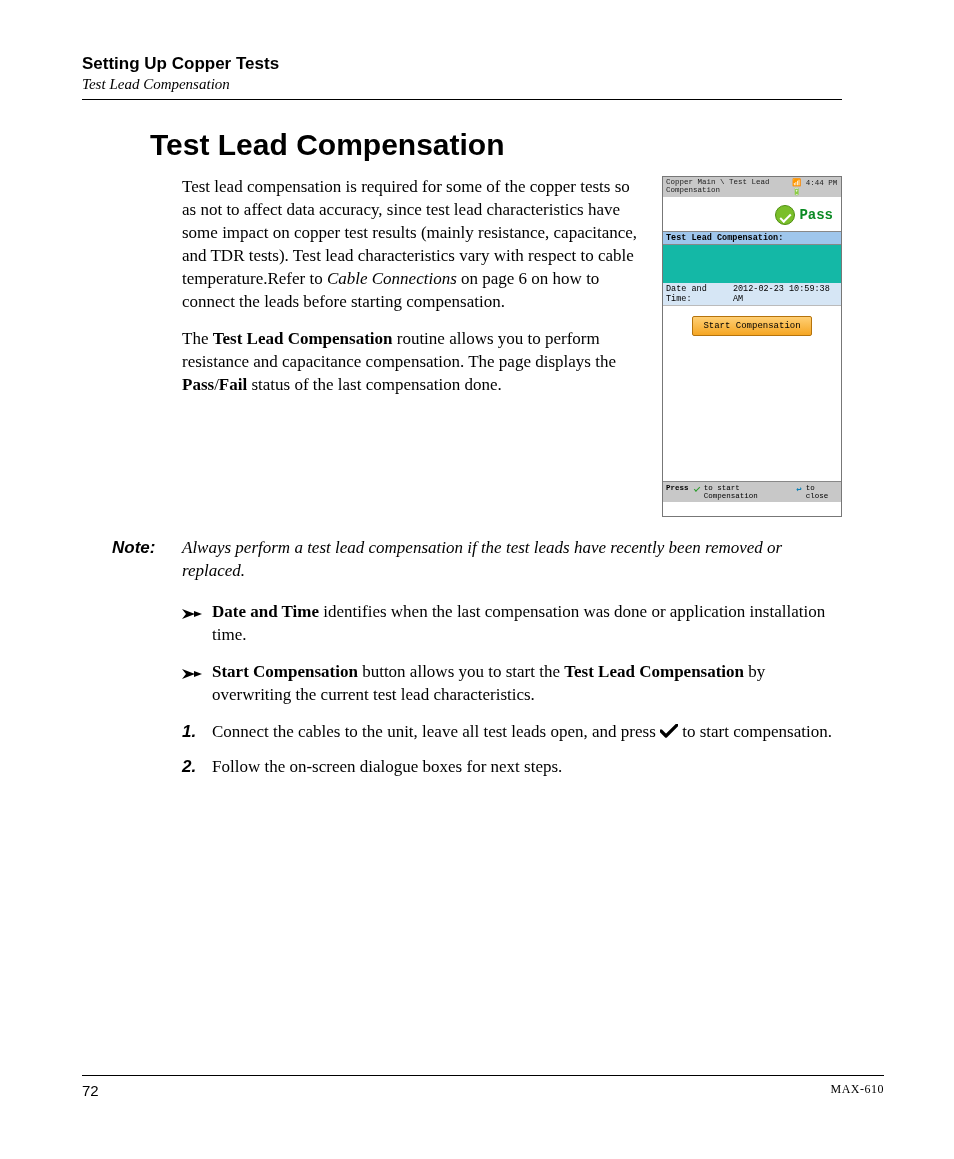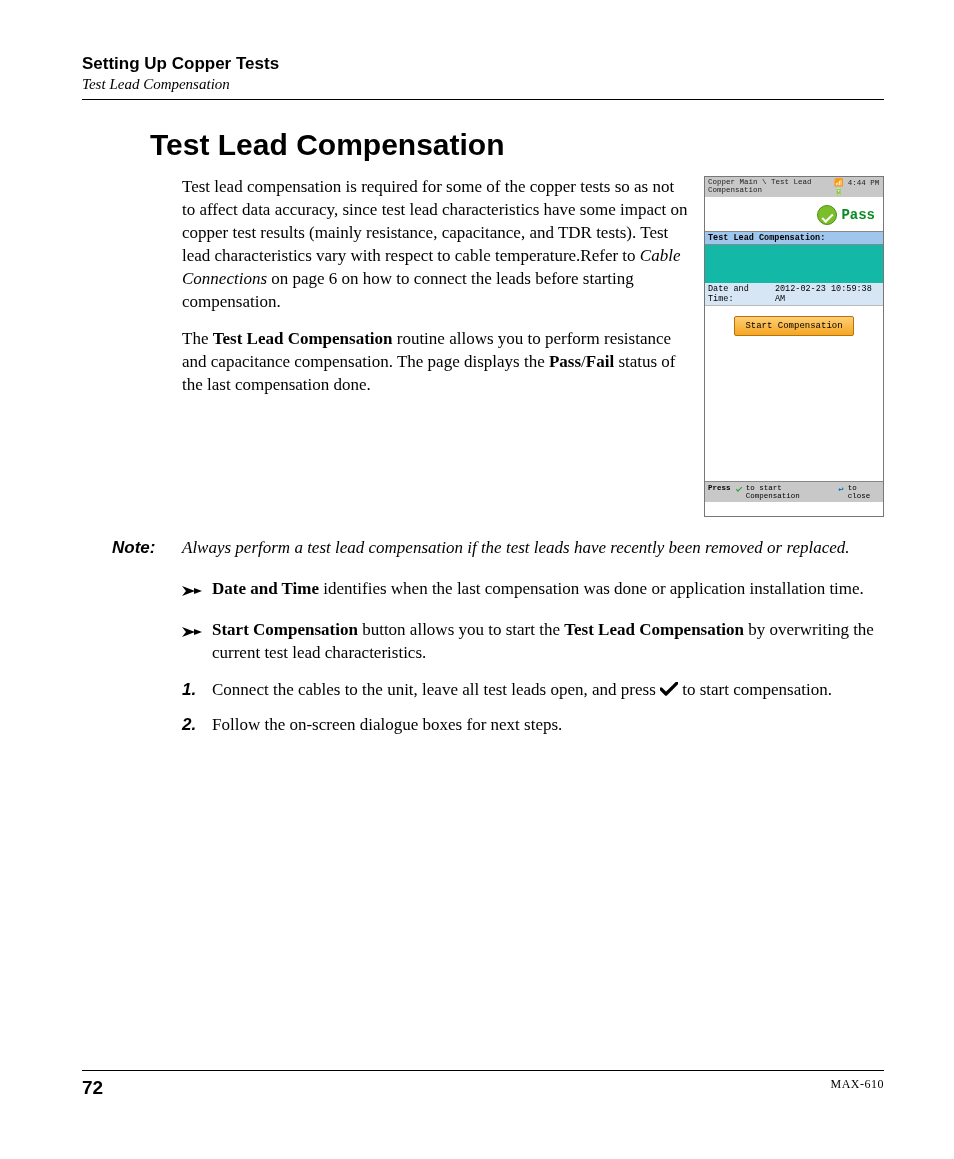--- a/index.html
+++ b/index.html
@@ -6,21 +6,21 @@
     margin: 0;
     padding: 0;
     background: #fff;
     font-family: "Palatino Linotype", "Book Antiqua", Palatino, serif;
     color: #000;
   }
   .page {
     width: 954px;
     height: 1159px;
     box-sizing: border-box;
-    padding: 54px 70px 40px 82px;
+    padding: 54px 112px 40px 82px;
     position: relative;
   }
   .running-header {
     margin-bottom: 3px;
   }
   .chapter-title {
     font-family: "Segoe UI", "Arial Black", Arial, sans-serif;
     font-weight: 700;
     font-size: 17px;
     margin-bottom: 2px;
@@ -125,22 +125,22 @@
     border-top: 1.5px solid #000;
     margin: 0 0 6px 0;
   }
   .footer-row {
     display: flex;
     justify-content: space-between;
     font-size: 14px;
   }
   .page-num {
     font-family: "Segoe UI", Arial, sans-serif;
-    font-weight: 700;
-    font-size: 19px;
+    font-weight: 400;
+    font-size: 15px;
   }
   .model { font-size: 12px; letter-spacing: 0.5px; }
 
   
   .device {
     width: 178px;
     border: 1px solid #777;
     font-family: Liberation Mono, monospace;
     font-size: 9px;
     background: #14b8a6;

